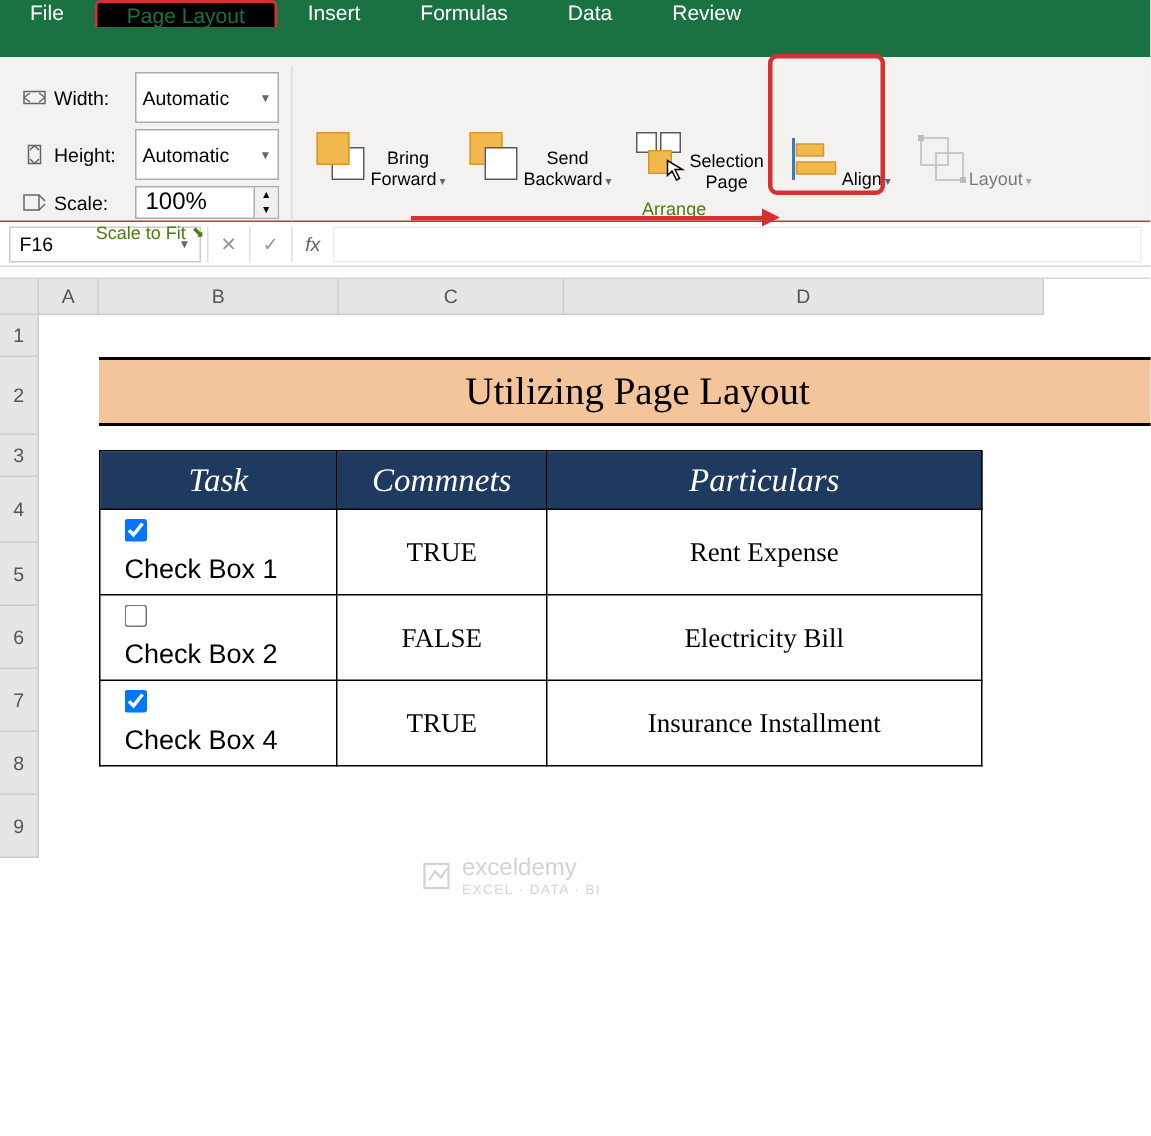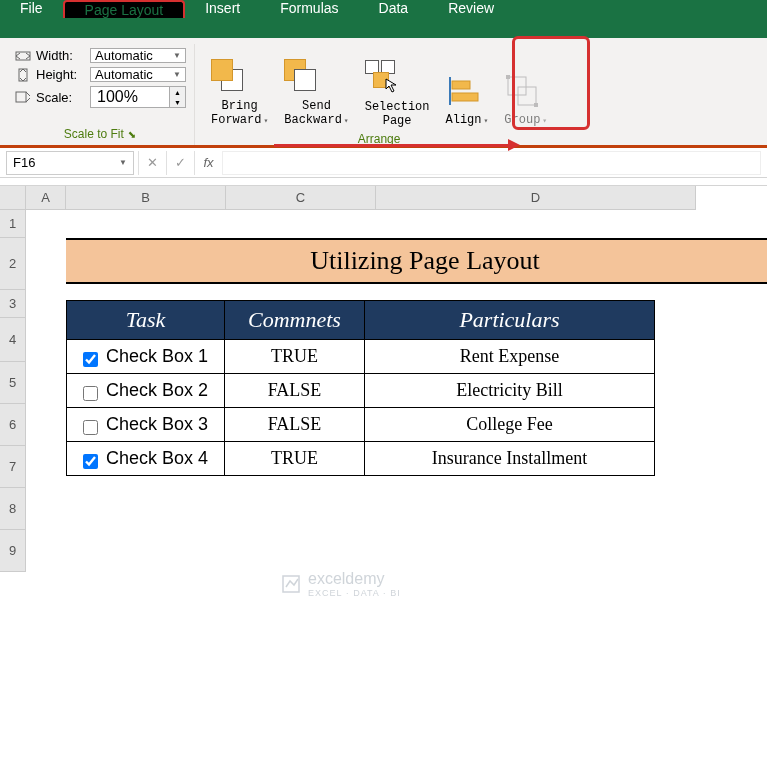--- a/index.html
+++ b/index.html
@@ -2,37 +2,37 @@
 <html><head>
 <meta charset="utf-8">
 <style>
 * { box-sizing: border-box; margin: 0; padding: 0; }
 body { font-family: "Segoe UI", Arial, sans-serif; font-size: 13px; background: #fff; width: 767px; }
 
 .tabbar { display: flex; background: #1a7243; color: #fff; height: 38px; align-items: flex-start; }
 .tab { padding: 0 20px; display: flex; align-items: center; cursor: pointer; font-size: 14px; }
 .tab.active { background: #000000; color: #1a7243; border: 2px solid #d63030; border-bottom: none; border-radius: 4px 4px 0 0; position: relative; z-index: 2; }
 
-.ribbon { background: #f3f2f1; display: flex; padding: 6px 2px 0 6px; height: 110px; border-bottom: 3px solid #c2410c; position: relative; }
+.ribbon { background: #f3f2f1; display: flex; padding: 6px 2px 0 6px; height: 110px; border-bottom: 1px solid #c2410c; position: relative; }
 .ribbon-group { display: flex; flex-direction: column; align-items: center; padding: 0 8px; border-right: 1px solid #e1dfdd; }
 .ribbon-group-body { display: flex; flex: 1; align-items: flex-start; }
 .ribbon-group-label { font-size: 12px; color: #4d7c0f; padding: 2px 0 4px; display: flex; align-items: center; gap: 4px; }
 .launcher { font-size: 10px; }
 
 .scale-rows { display: flex; flex-direction: column; gap: 4px; padding-top: 4px; }
 .scale-row { display: flex; align-items: center; gap: 4px; }
 .scale-icon { width: 18px; height: 14px; display: inline-block; }
 .scale-label { width: 50px; font-size: 13px; }
-.scale-select { width: 96px; height: 15px; background: #fff; border: 1px solid #ababab; font-size: 13px; padding: 0 4px; display: flex; align-items: center; justify-content: space-between; }
+.scale-select { width: 96px; height: 34px; background: #fff; border: 1px solid #ababab; font-size: 13px; padding: 0 4px; display: flex; align-items: center; justify-content: space-between; }
 .scale-spin { width: 96px; height: 22px; background: #fff; border: 1px solid #ababab; display: flex; align-items: center; }
 .scale-spin-val { flex: 1; padding: 0 6px; font-size: 16px; }
 .spin-btns { display: flex; flex-direction: column; width: 16px; border-left: 1px solid #ababab; }
 .spin-btn { height: 10px; font-size: 7px; display: flex; align-items: center; justify-content: center; background: #f0f0f0; }
 
-.big-btn { display: flex; flex-direction: column; align-items: flex-start; justify-content: flex-end; padding: 4px 8px 2px; height: 86px; cursor: pointer; font-family: Liberation Mono, monospace; }
+.big-btn { display: flex; flex-direction: row; align-items: flex-end; justify-content: flex-end; padding: 4px 8px 2px; height: 86px; cursor: pointer; }
 .big-btn-icon { width: 36px; height: 36px; margin-bottom: 4px; position: relative; }
 .big-btn-label { font-size: 12px; text-align: center; line-height: 14px; }
 .dropdown-caret { font-size: 8px; color: #666; margin-left: 2px; }
 
 .sq { position: absolute; border: 1.5px solid #5a5a5a; background: #fff; }
 .sq.fill { background: #f2b84b; border-color: #d4972c; }
 
 .callout1 { position: absolute; border: 3px solid #d63030; border-radius: 6px; pointer-events: none; }
 .arrow-line { position: absolute; height: 3px; background: #d63030; }
 .arrow-head { position: absolute; width: 0; height: 0; border-top: 6px solid transparent; border-bottom: 6px solid transparent; border-left: 12px solid #d63030; }
@@ -51,21 +51,21 @@
 .col-headers { display: flex; }
 .ch { height: 24px; background: #e6e6e6; border-right: 1px solid #ccc; border-bottom: 1px solid #ccc; display: flex; align-items: center; justify-content: center; font-size: 13px; color: #555; }
 
 .cells { position: relative; }
 .w-title { font-family: "Comic Sans MS", cursive; font-size: 26px; text-align: center; background: #f4c49a; border-top: 2px solid #000; border-bottom: 2px solid #000; padding: 6px 0; }
 
 .data-table { border-collapse: collapse; margin-left: 24px; margin-top: 16px; font-family: "Comic Sans MS", cursive; }
 .data-table th { background: #1f3a5f; color: #fff; font-size: 22px; font-weight: normal; padding: 6px 12px; border: 1px solid #000; font-style: italic; }
 .data-table td { border: 1px solid #000; padding: 6px 10px; font-size: 18px; }
 .task-cell { font-family: "Segoe UI", Arial, sans-serif; font-size: 14px; width: 158px; }
-.task-cell label { display: flex; align-items: flex-end; gap: 8px; padding-left: 6px; }
+.task-cell label { display: flex; align-items: flex-start; gap: 8px; padding-left: 6px; flex-direction: column; }
 .chk { width: 15px; height: 15px; }
 .cm-cell { text-align: center; width: 140px; }
 .pt-cell { text-align: center; width: 290px; }
 
 .watermark { position: absolute; left: 280px; top: 570px; color: #c7cdd3; font-size: 13px; display: flex; align-items: center; gap: 6px; opacity: 0.85; }
 .wm-sub { font-size: 9px; letter-spacing: 1px; }
 </style>
 </head>
 <body>
 
@@ -175,21 +175,21 @@
       </div>
       <div class="big-btn" style="opacity:0.5">
         <div class="big-btn-icon">
           <svg viewBox="0 0 36 36">
               <rect x="4" y="4" width="18" height="18" fill="none" stroke="#888"></rect>
               <rect x="14" y="14" width="18" height="18" fill="none" stroke="#888"></rect>
               <rect x="2" y="2" width="4" height="4" fill="#888"></rect>
               <rect x="30" y="30" width="4" height="4" fill="#888"></rect>
             </svg>
         </div>
-        <div class="big-btn-label"><span>Group</span><span class="dropdown-caret">▾</span></div>
+        <div class="big-btn-label"><span>Layout</span><span class="dropdown-caret">▾</span></div>
       </div>
     </div>
     <div class="ribbon-group-label">Arrange</div>
   </div>
 
   <div class="callout1" style="left:512px;top:-2px;width:78px;height:94px"></div>
   <div class="arrow-line" style="left:274px;top:106px;width:236px"></div>
   <div class="arrow-head" style="left:508px;top:101px"></div>
 </div>
 
@@ -258,30 +258,20 @@
                     <input type="checkbox" class="chk" style="">
                     <span>Check Box 2</span>
                   </label>
                 </td>
             <td class="cm-cell">FALSE</td>
             <td class="pt-cell">Electricity Bill</td>
           </tr>
           <tr>
             <td class="task-cell">
                   <label>
-                    <input type="checkbox" class="chk" style="">
-                    <span>Check Box 3</span>
-                  </label>
-                </td>
-            <td class="cm-cell">FALSE</td>
-            <td class="pt-cell">College Fee</td>
-          </tr>
-          <tr>
-            <td class="task-cell">
-                  <label>
                     <input type="checkbox" class="chk" checked="" style="">
                     <span>Check Box 4</span>
                   </label>
                 </td>
             <td class="cm-cell">TRUE</td>
             <td class="pt-cell">Insurance Installment</td>
           </tr>
         </tbody>
           </table>
       </div>

